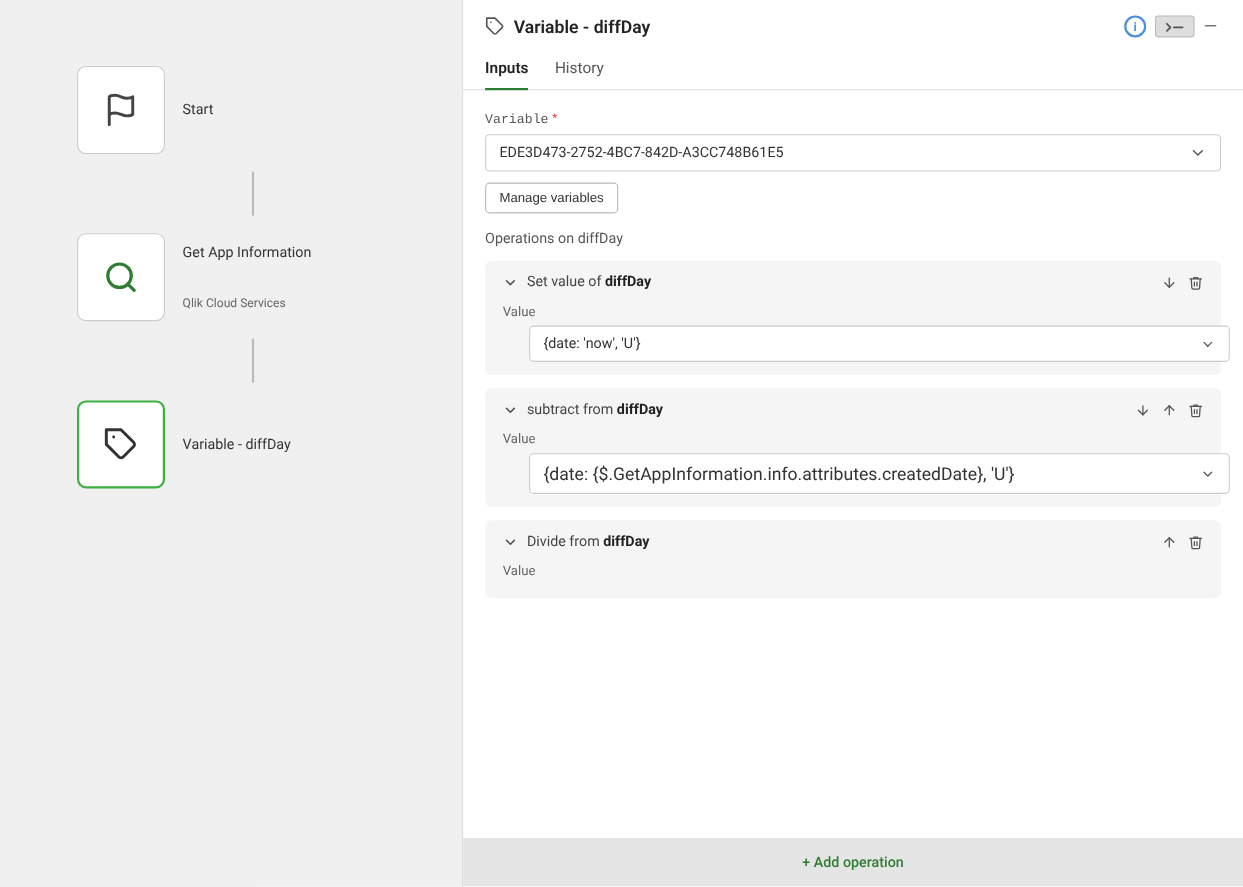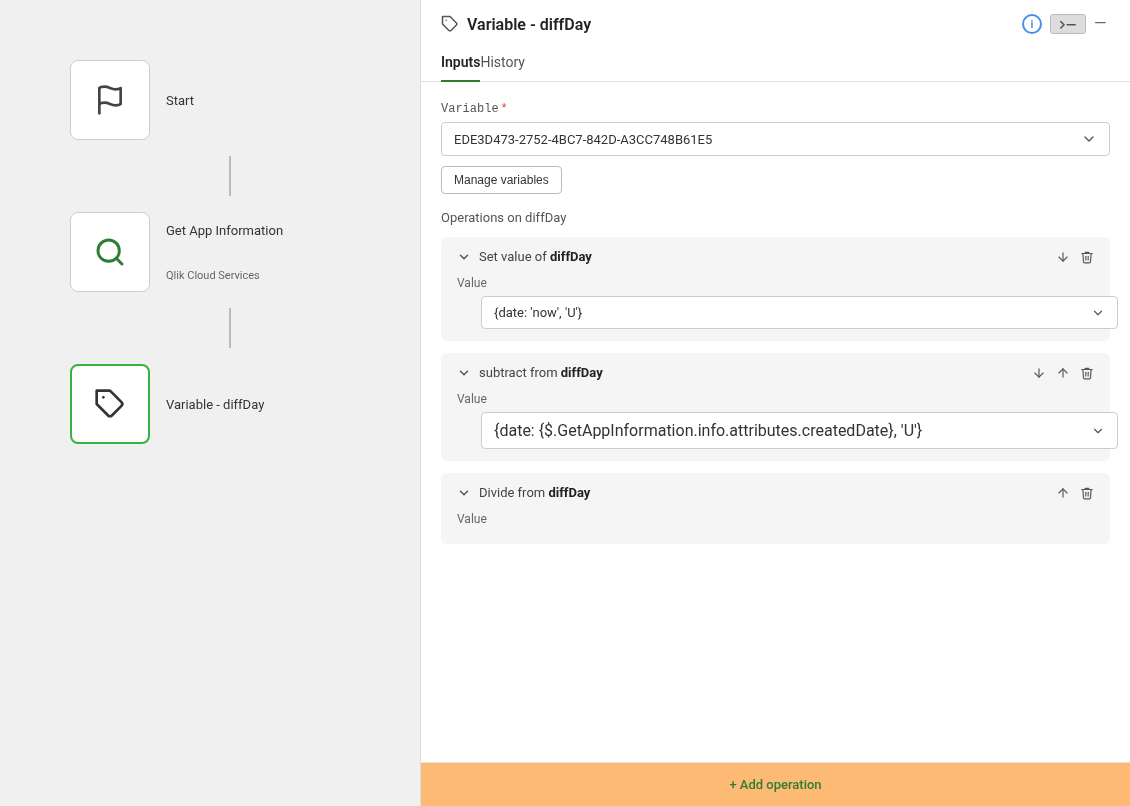--- a/index.html
+++ b/index.html
@@ -153,20 +153,21 @@
       font-size: 11px;
       color: #555;
       border: 1px solid #bbb;
     }
 
     
     .tabs {
       display: flex;
       padding: 0 20px;
       border-bottom: 1px solid #e0e0e0;
+      gap: 24px;
     }
 
     .tab {
       padding: 10px 0;
       font-size: 14px;
       cursor: pointer;
       color: #555;
       border-bottom: 2px solid transparent;
       margin-bottom: -1px;
     }
@@ -307,21 +308,21 @@
     }
 
     
     .add-operation-bar {
       border-top: 1px solid #e0e0e0;
       padding: 14px 20px;
       display: flex;
       align-items: center;
       justify-content: center;
       cursor: pointer;
-      background: #fdba74;
+      background: #e5e5e5;
       color: #2e7d32;
       font-size: 13px;
       font-weight: 500;
       gap: 6px;
     }
   </style>
 </head>
 <body>
 
 <div class="left-panel">

